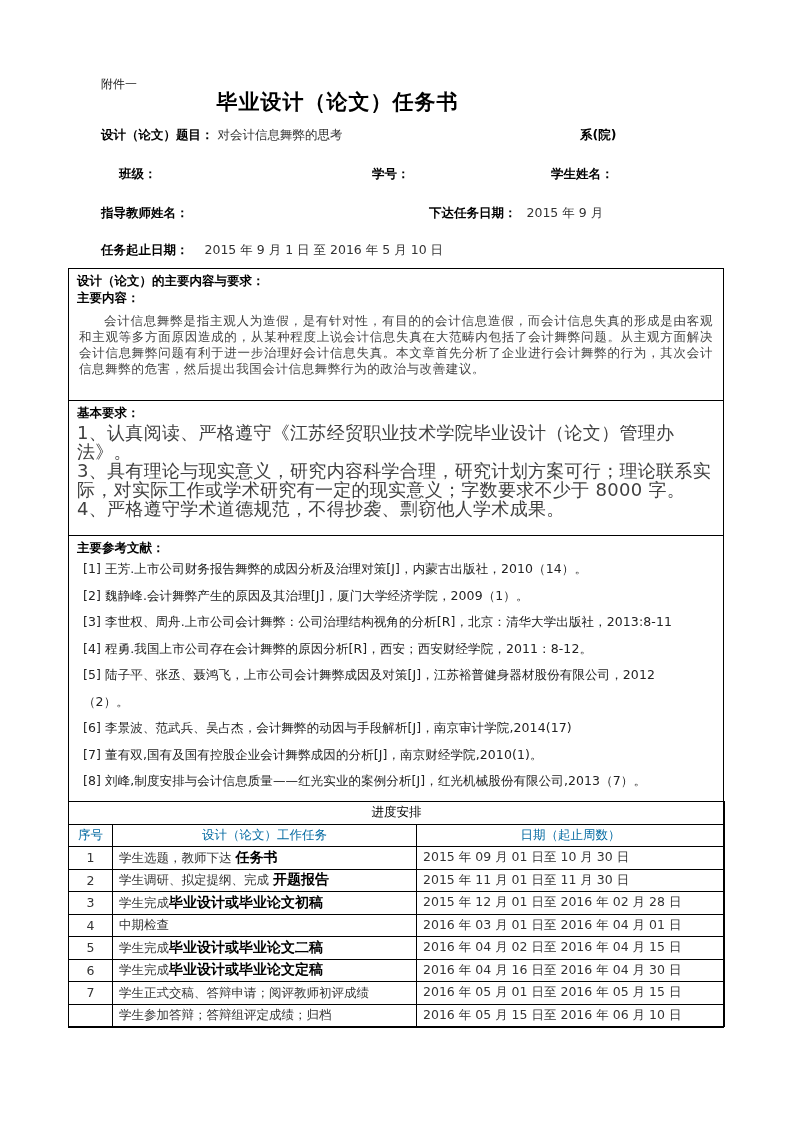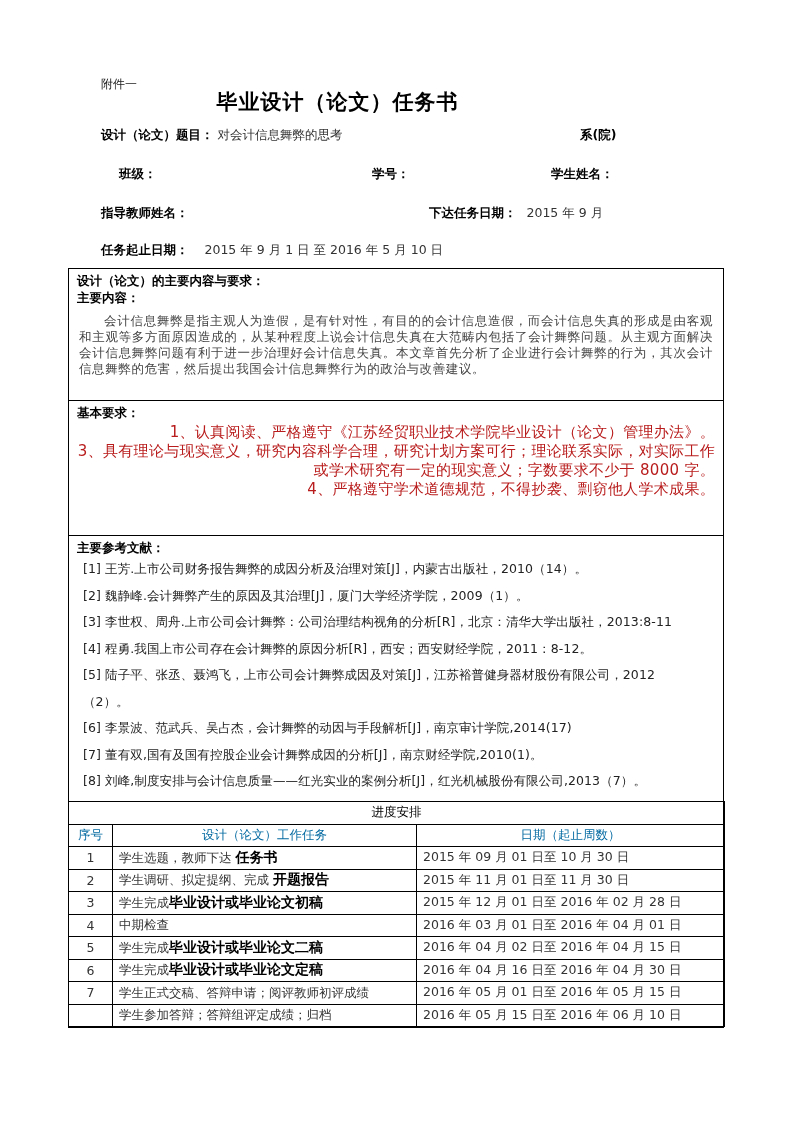--- a/index.html
+++ b/index.html
@@ -16,21 +16,21 @@
   .meta-row { font-size: 12.5px; }
 
   .box {
     position: absolute; left: 68px; top: 268px; width: 656px; height: 760px;
     border: 1.5px solid #000; box-sizing: border-box;
   }
   .sec { position: absolute; left: 0; right: 0; border-top: 1px solid #000; }
   .sec:first-child { border-top: none; }
   .sec-head { font-size: 12.5px; font-weight: bold; padding-left: 8px; line-height: 17px; }
   .para { font-size: 12.5px; color: #444; line-height: 16px; padding: 0 10px 0 10px; text-indent: 2em; letter-spacing: 0.6px; text-align: justify; }
-  .req { font-size: 15px; color: #b91c1c; line-height: 19px; padding: 0 8px 0 8px; letter-spacing: 0.3px; text-align: right; }
+  .req { font-size: 18px; color: #404040; line-height: 19px; padding: 0 8px 0 8px; letter-spacing: 0.3px; }
   .ref { font-size: 12.5px; color: #222; line-height: 26.5px; padding-left: 14px; letter-spacing: 0.1px; }
   .ref-cont { padding-left: 14px; }
 
   table.sched {
     position: absolute; left: 68px; top: 801px; width: 656px;
     border-collapse: collapse; table-layout: fixed;
   }
   table.sched td {
     border: 1px solid #000; height: 21.5px; padding: 0 0 0 6px; font-size: 12.5px; color: #333;
     white-space: nowrap; overflow: hidden;

